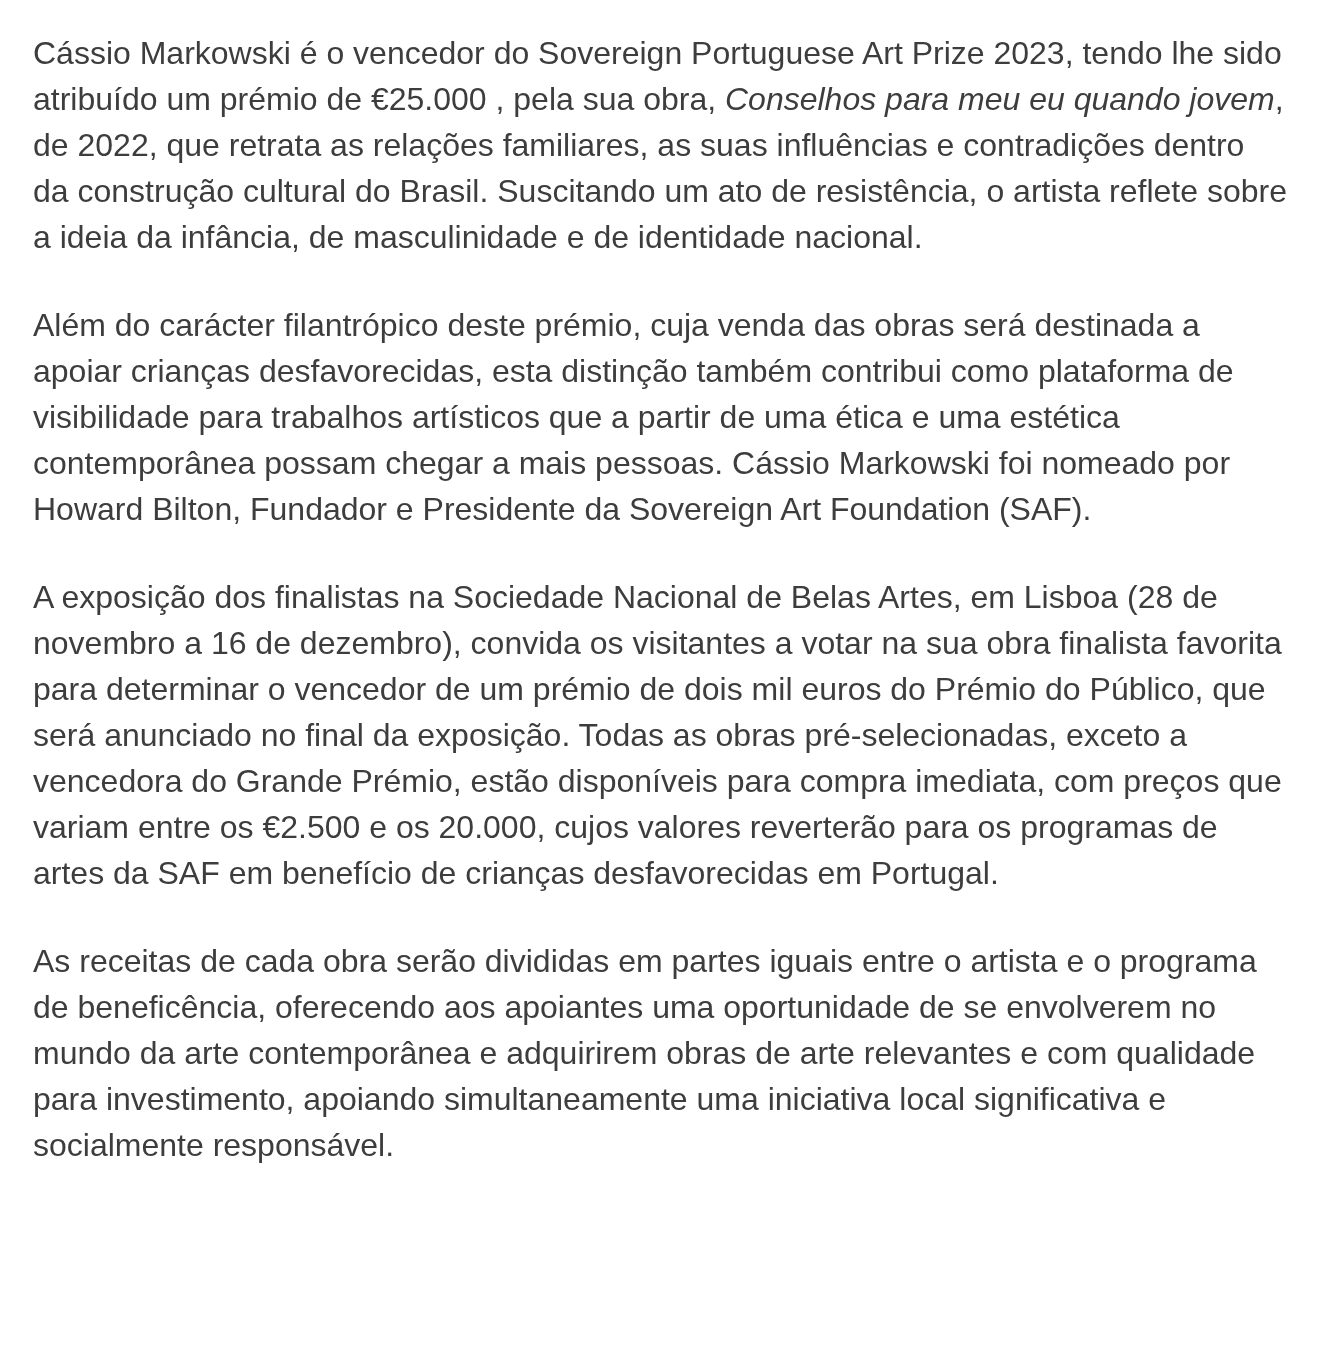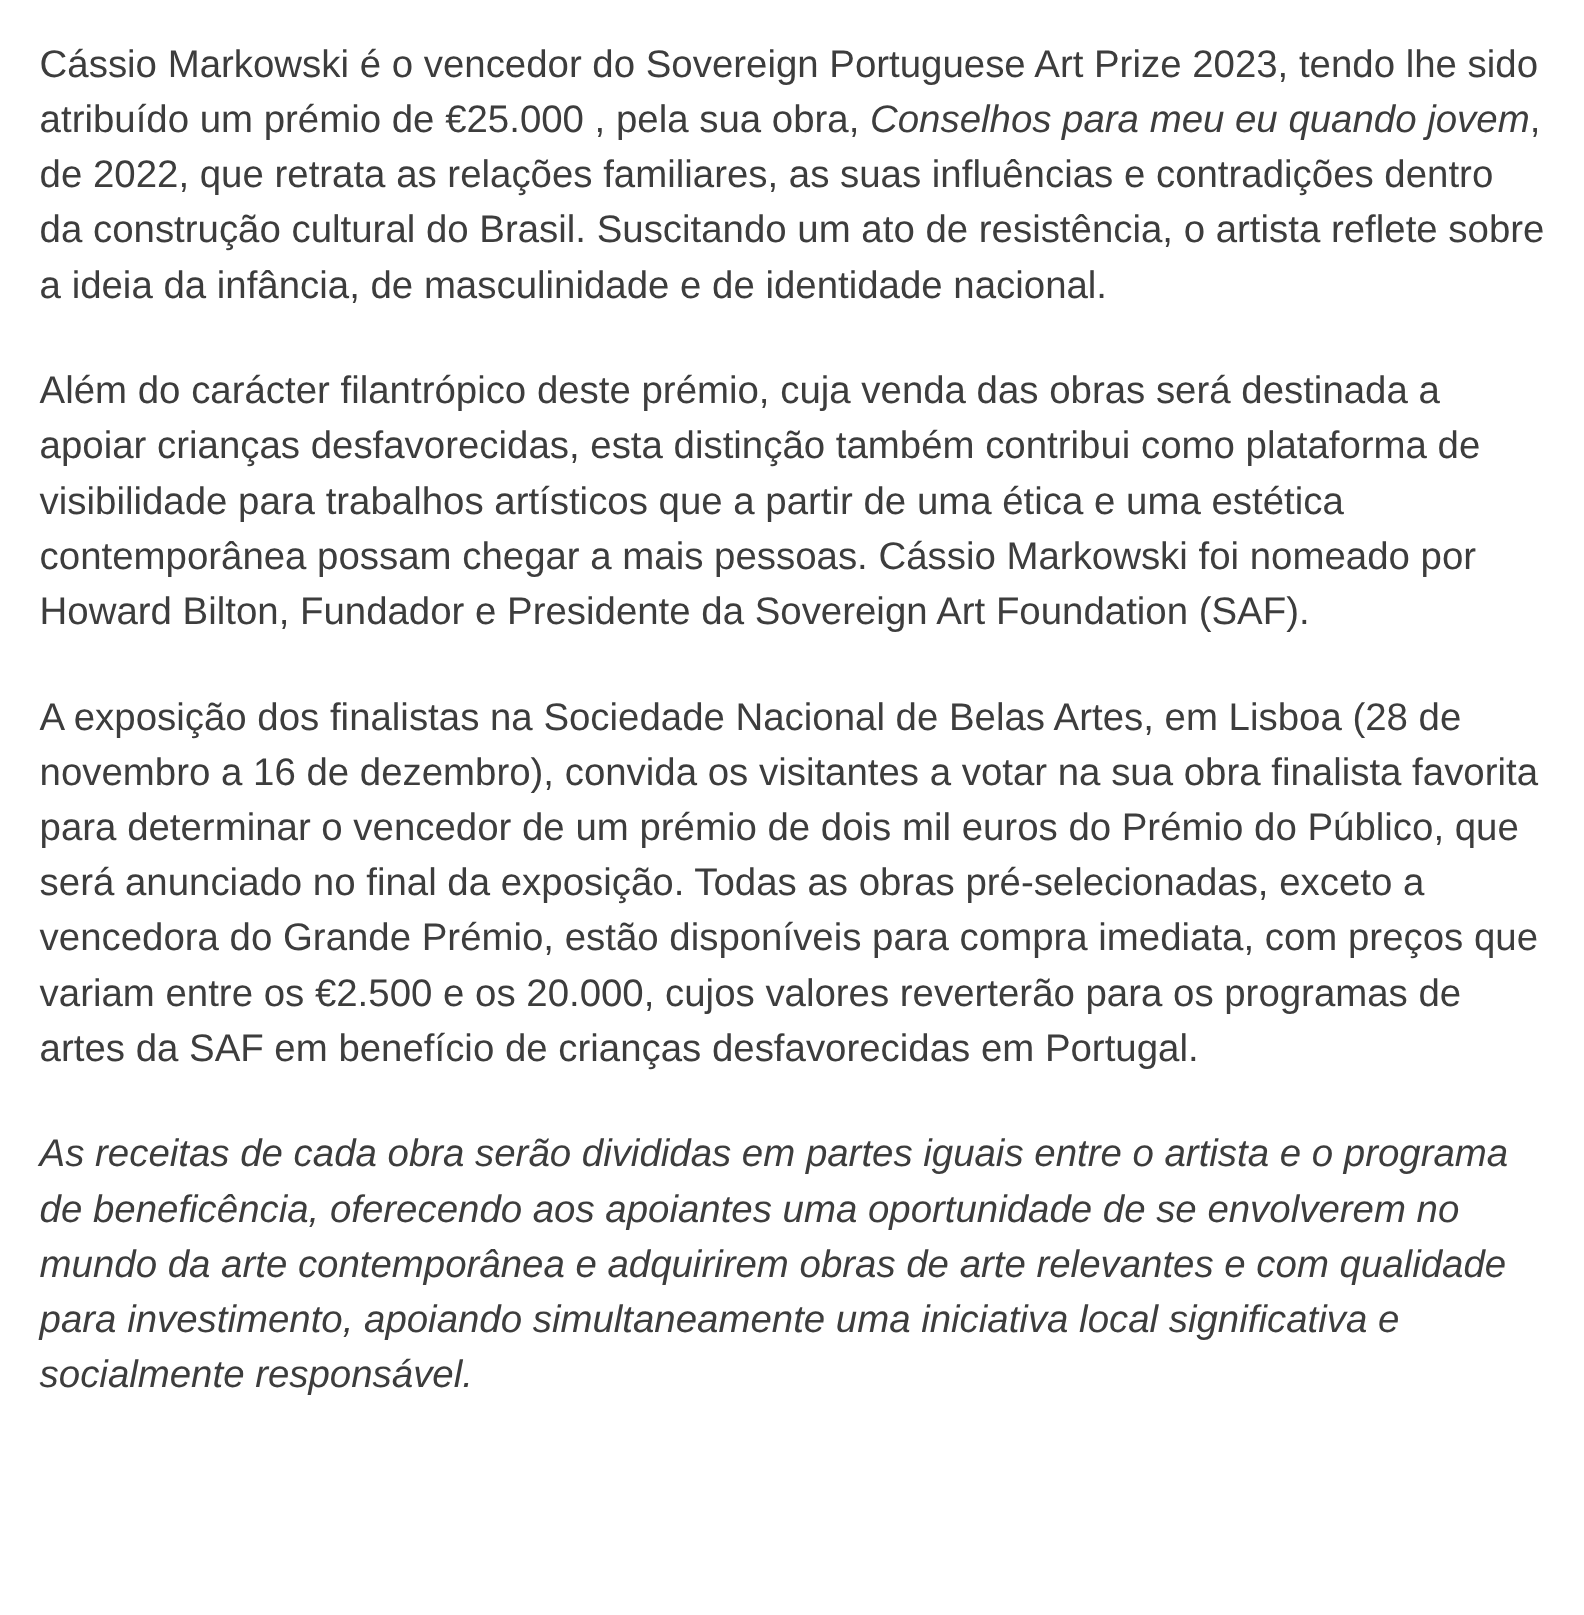--- a/index.html
+++ b/index.html
@@ -23,21 +23,20 @@
     line-height: 46px;
     color: #3d3d3d;
     letter-spacing: 0px;
   }
   .article-body p.para {
     margin: 0 0 42px 0;
     padding: 0;
   }
   .article-body p.para:last-child {
     margin-bottom: 0;
-    font-style: italic;
   }
   .italic {
     font-style: italic;
   }
 </style>
 </head>
 <body>
 
 <div class="page">
   <div class="article-body" style="color: rgb(61, 61, 61);">

